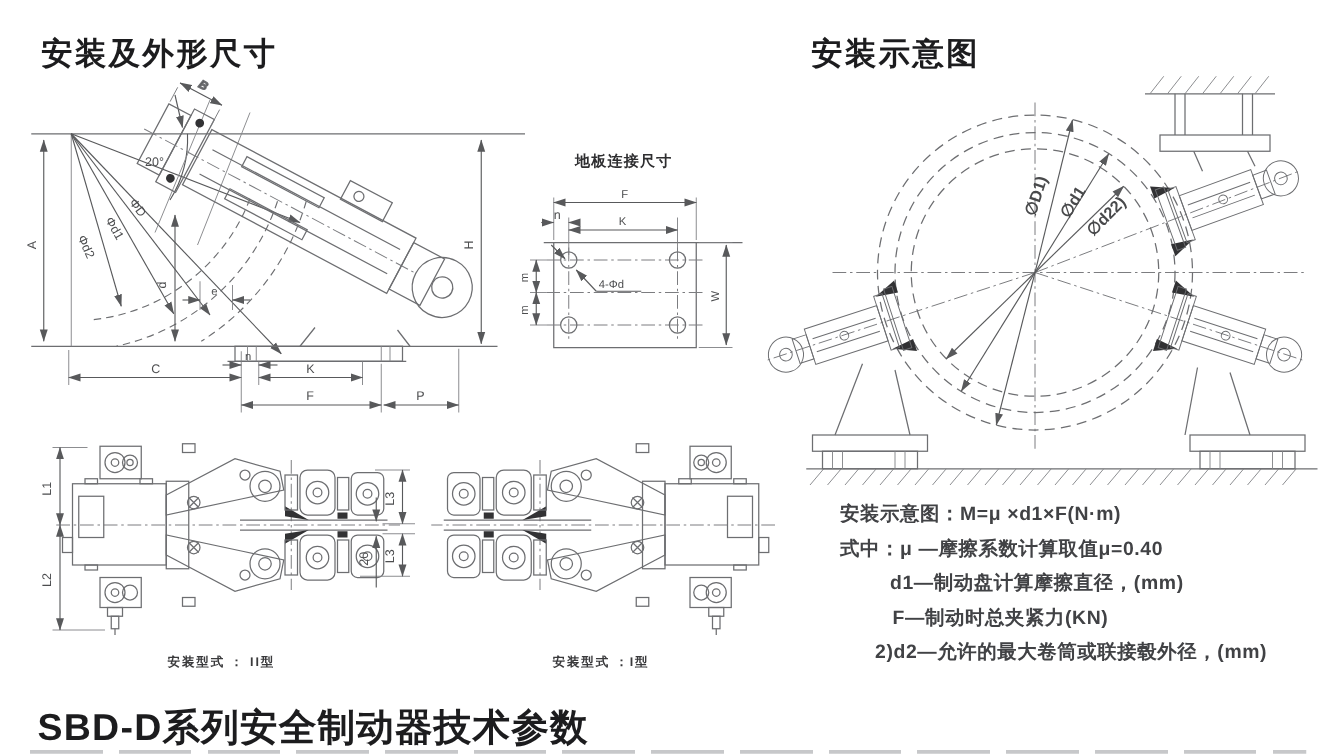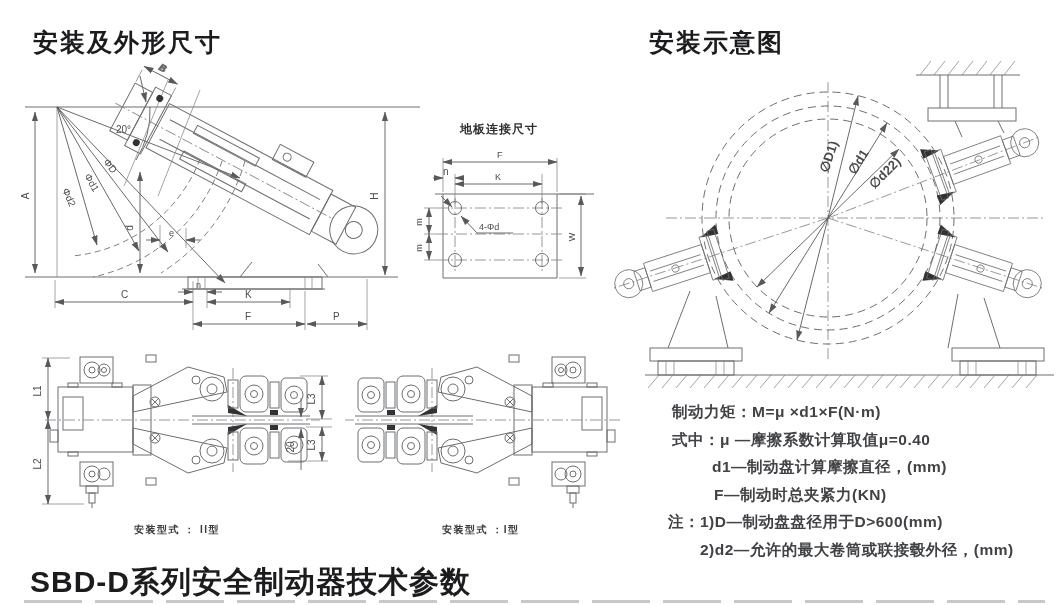--- a/index.html
+++ b/index.html
@@ -306,22 +306,21 @@
 </svg>
 
 <div class="title t-outline">安装及外形尺寸</div>
 <div class="title t-schematic">安装示意图</div>
 <div class="plate-title">地板连接尺寸</div>
 
 <div class="caption cap-ii">安装型式 ： II型</div>
 <div class="caption cap-i">安装型式 ：I型</div>
 
 <div class="notes">
-  <div class="l12">制动力矩：M=μ ×d1×F(N·m)</div>
+  <div class="l12">安装示意图：M=μ ×d1×F(N·m)</div>
   <div class="l12">式中：μ —摩擦系数计算取值μ=0.40</div>
   <div class="l3">d1—制动盘计算摩擦直径，(mm)</div>
   <div class="l4">F—制动时总夹紧力(KN)</div>
-  <div>注：1)D—制动盘盘径用于D&gt;600(mm)</div>
   <div class="l6">2)d2—允许的最大卷筒或联接毂外径，(mm)</div>
 </div>
 
 <div class="title t-specs">SBD-D系列安全制动器技术参数</div>
 <div class="table-edge"></div>
 
 </body></html>

